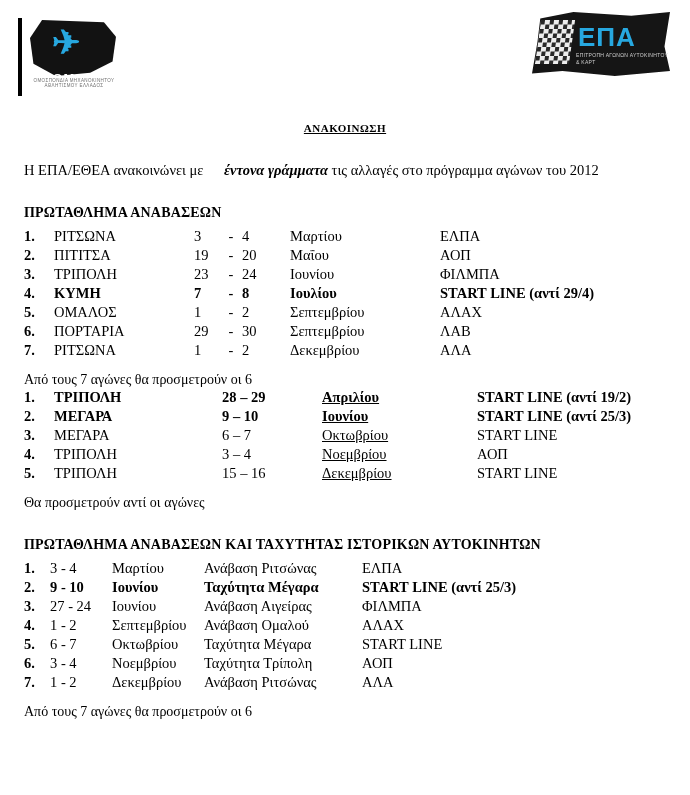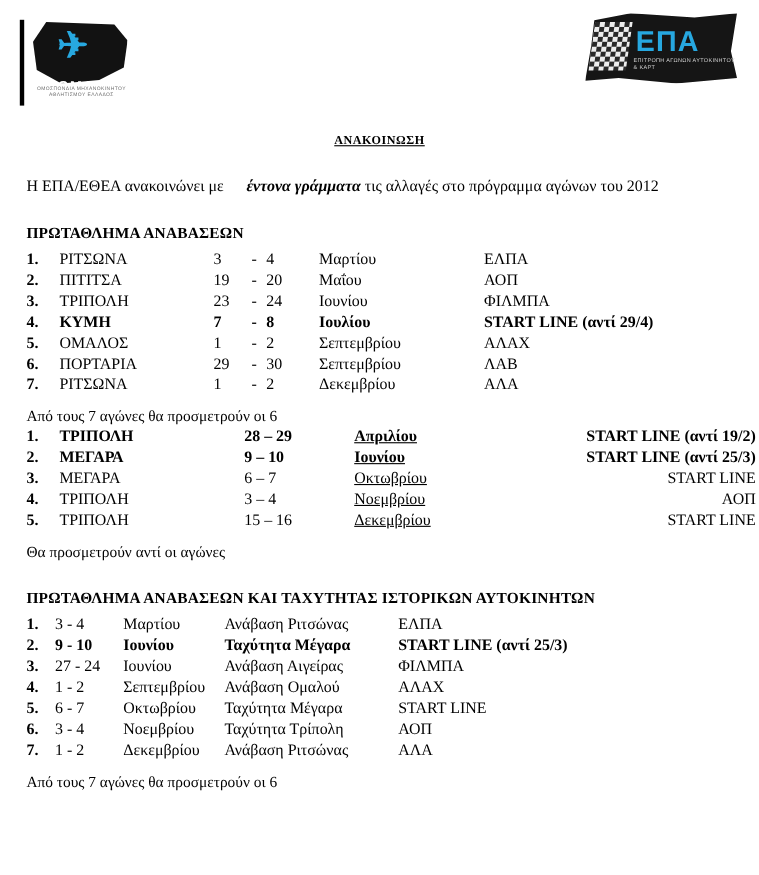--- a/index.html
+++ b/index.html
@@ -184,21 +184,21 @@
   .t1 .c-d1    { width: 26px; text-align: left; }
   .t1 .c-dash  { width: 22px; text-align: center; }
   .t1 .c-d2    { width: 48px; text-align: left; }
   .t1 .c-month { width: 150px; }
   .t1 .c-org   { width: 230px; }
   
   .t2 .c-num   { width: 30px; }
   .t2 .c-name  { width: 168px; }
   .t2 .c-dates { width: 100px; text-align: left; }
   .t2 .c-month { width: 155px; text-decoration: underline; }
-  .t2 .c-org   { width: 210px; text-align: right; }
+  .t2 .c-org   { width: 210px; }
   
   .t3 .c-num   { width: 26px; }
   .t3 .c-dates { width: 62px; }
   .t3 .c-month { width: 92px; }
   .t3 .c-event { width: 158px; margin-left: 34px; }
   .t3 .c-org   { width: 230px; }
   .b { font-weight: bold; }
   .section2-tbl td { padding: 1.5px 0; }
   .section3-tbl td { padding: 1.5px 0; }
 </style>

